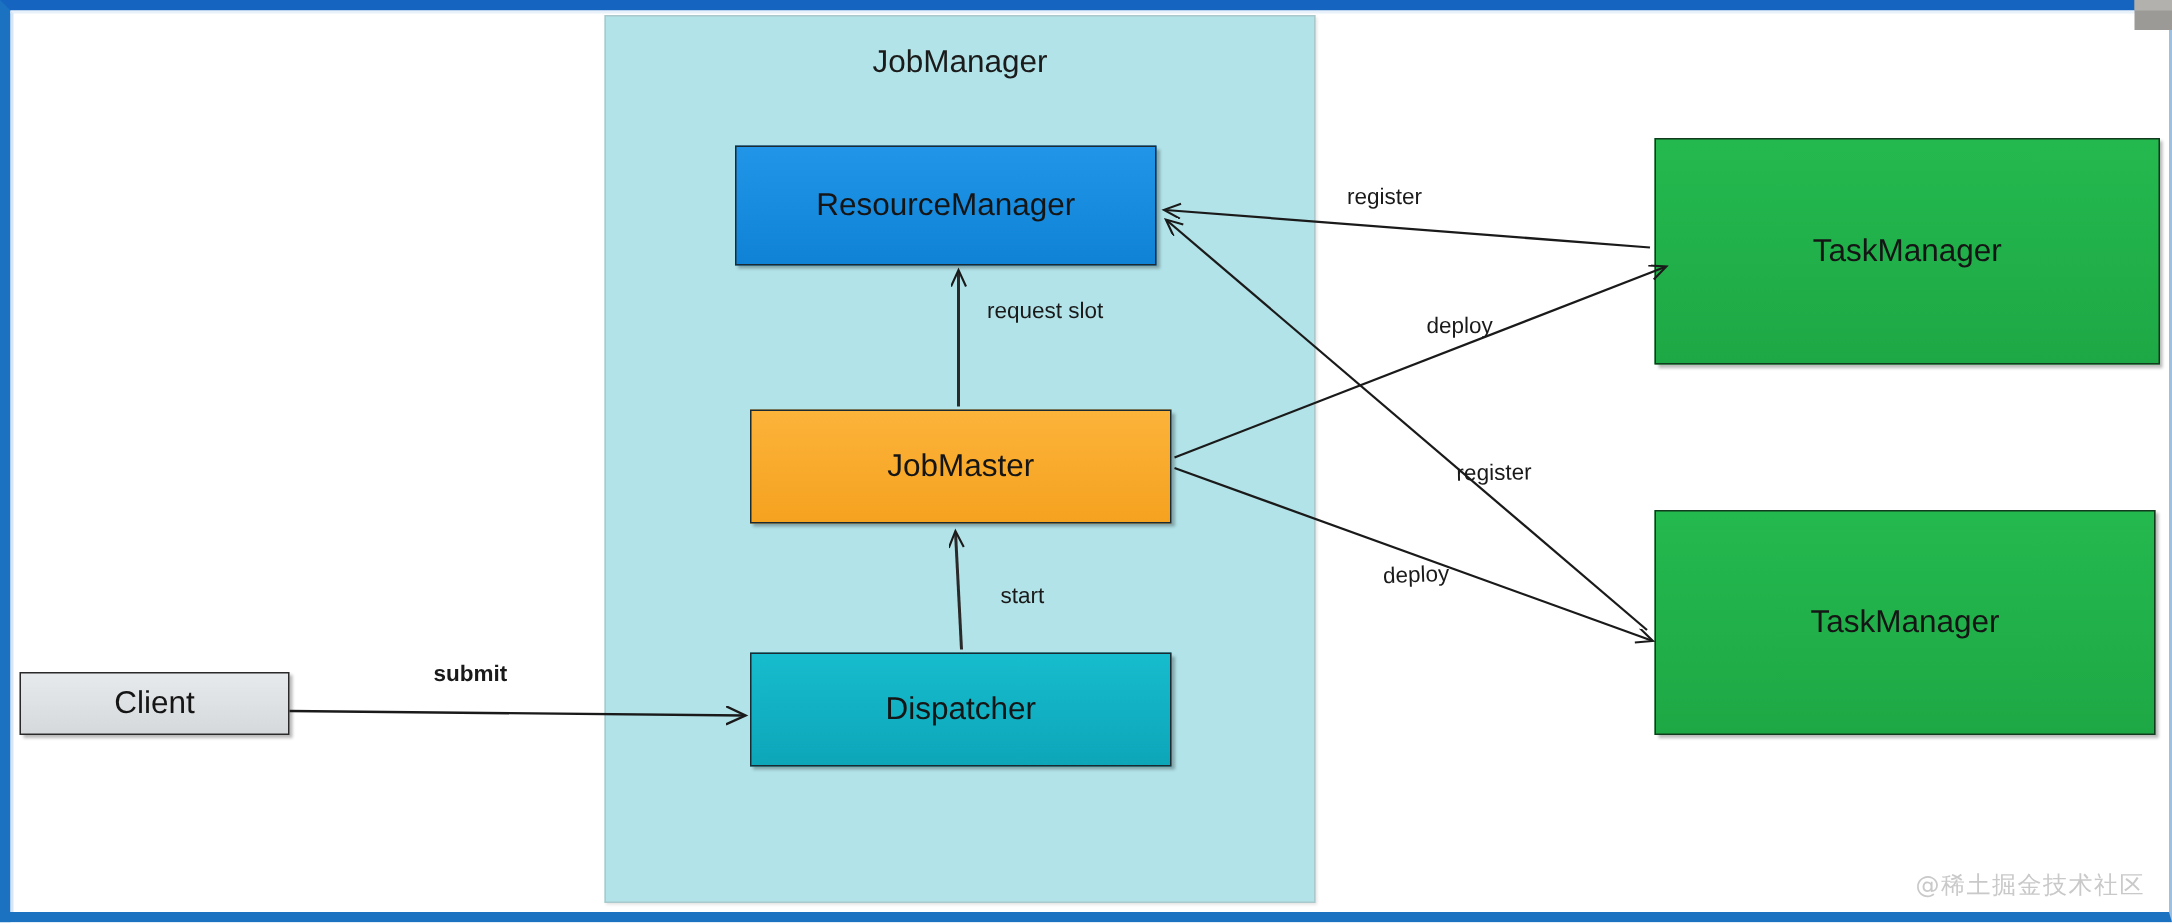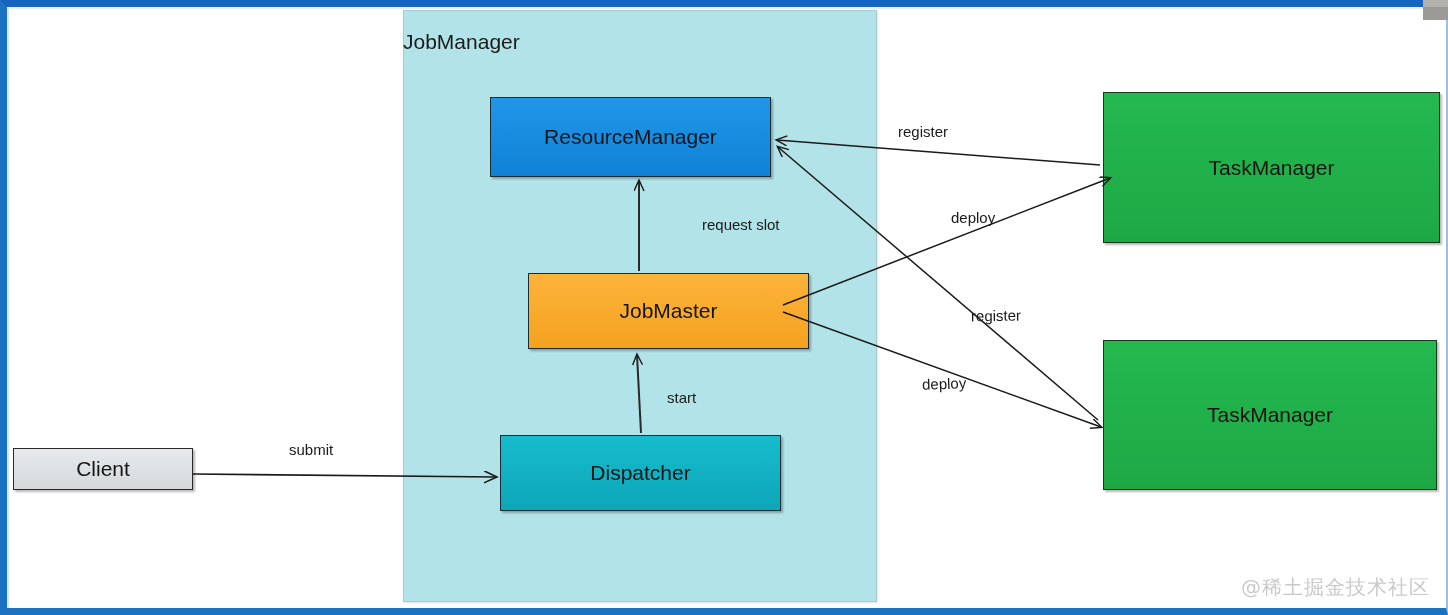--- a/index.html
+++ b/index.html
@@ -62,20 +62,21 @@
     background: #b2e3e8;
     box-sizing: border-box;
     border: 1px solid #a9c9cc;
     box-shadow: 1px 1px 2px rgba(0,0,0,0.12);
     z-index: 1;
   }
   #jobmanager-title {
     position: absolute;
     left: 403px; top: 30px;
     width: 474px;
+    text-align: center;
     font-size: 21px;
     color: #1b1b1b;
     z-index: 3;
   }
 
   .node {
     position: absolute;
     box-sizing: border-box;
     display: flex;
     align-items: center;
@@ -91,21 +92,20 @@
     left: 490px; top: 97px;
     width: 281px; height: 80px;
     background: #1b90e0;
     background-image: linear-gradient(180deg, #2196e8 0%, #0f82d6 100%);
   }
   #node-jobmaster {
     left: 500px; top: 273px;
     width: 281px; height: 76px;
     background: #f9ab2e;
     background-image: linear-gradient(180deg, #fcb33a 0%, #f5a21f 100%);
-    margin-left: 28px;
   }
   #node-dispatcher {
     left: 500px; top: 435px;
     width: 281px; height: 76px;
     background: #13b1c4;
     background-image: linear-gradient(180deg, #16bccd 0%, #0da6b9 100%);
     align-items: center;
   }
   #node-client {
     left: 13px; top: 448px;
@@ -138,32 +138,32 @@
     pointer-events: none;
   }
 
   .edge-label {
     position: absolute;
     font-size: 15px;
     color: #1a1a1a;
     white-space: nowrap;
     z-index: 25;
   }
-  #label-request-slot { left: 658px; top: 216px; margin-left: 44px; }
+  #label-request-slot { left: 658px; top: 199px; }
   #label-start        { left: 667px; top: 389px; text-align: center; }
-  #label-submit       { left: 289px; top: 441px; }
+  #label-submit       { left: 289px; top: 441px; font-weight: bold; }
   #label-register-top { left: 898px; top: 123px; }
   #label-deploy-top   { left: 951px; top: 209px; }
   #label-register-bot { left: 971px; top: 307px; transform: rotate(-1deg); }
   #label-deploy-bot   { left: 922px; top: 375px; transform: rotate(-2deg); }
 
   #watermark {
     position: absolute;
     right: 18px; bottom: 14px;
-    font-size: 20px;
+    font-size: 16px;
     color: #c9c9c9;
     font-family: "DejaVu Sans", sans-serif;
     letter-spacing: 1px;
     z-index: 30;
   }
 </style>
 </head>
 <body>
 
 <div id="canvas">

